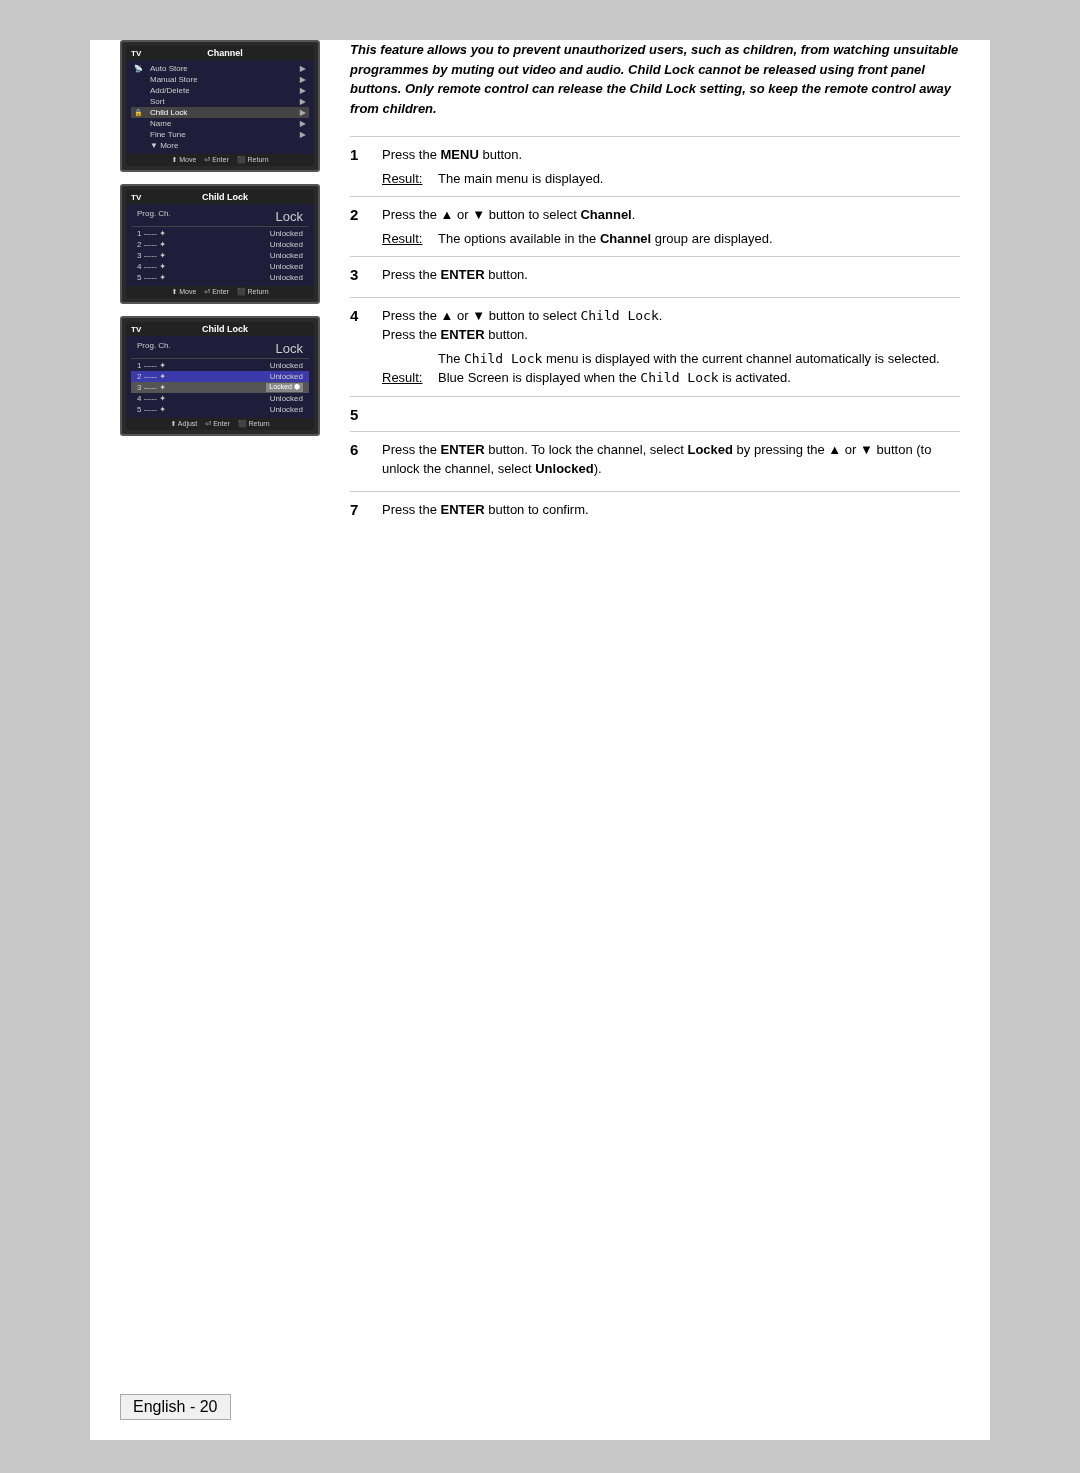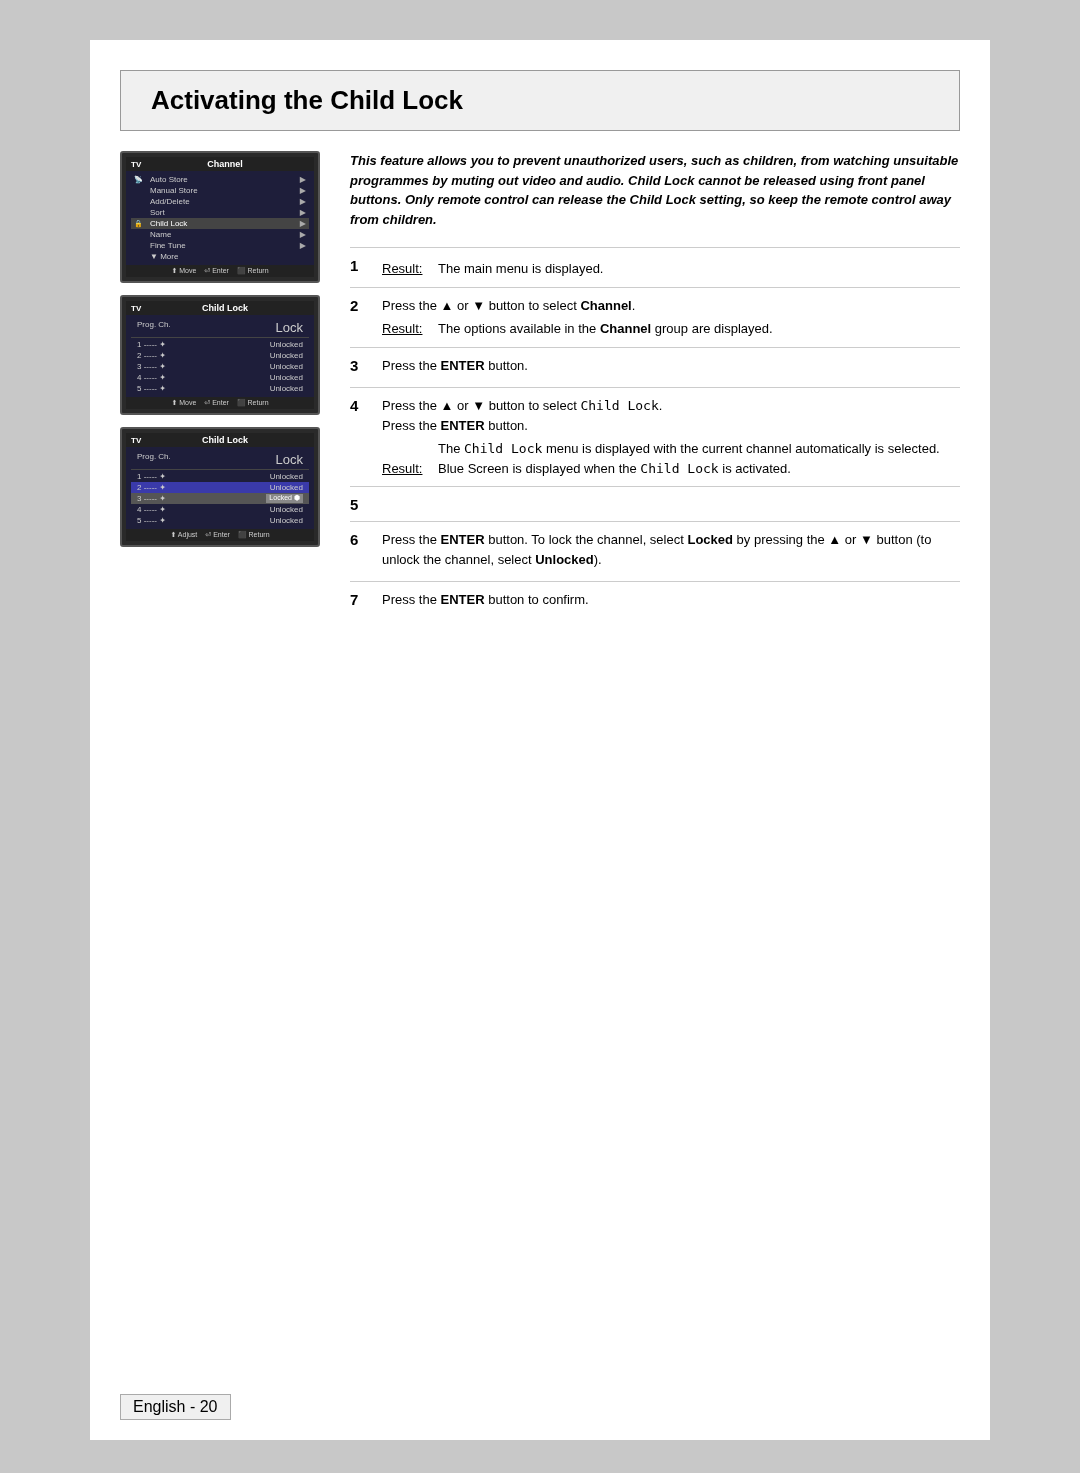--- a/index.html
+++ b/index.html
@@ -207,23 +207,20 @@
       border: 1px solid #aaa;
       padding: 3px 12px;
       background: #f0f0f0;
     }
   </style>
 </head>
 <body>
 
 <div class="page">
 
-  <div class="title-bar">
-    <h1>Activating the Child Lock</h1>
-  </div>
 
   <div class="content">
 
     <div class="left-col">
 
       <div class="tv-screen">
         <div class="tv-inner">
           <div class="tv-header">
             <span class="tv-label">TV</span>
             <span class="tv-title">Channel</span>
@@ -362,20 +359,21 @@
       </div>
 
     </div>
 
     <div class="right-col">
       <p class="intro-text">This feature allows you to prevent unauthorized users, such as children, from watching unsuitable programmes by muting out video and audio. Child Lock cannot be released using front panel buttons. Only remote control can release the Child Lock setting, so keep the remote control away from children.</p>
 
       <div class="step">
         <span class="step-number">1</span>
         <div class="step-content">
+          <p>Press the <strong>MENU</strong> button.</p>
           <div class="result-row">
             <span class="result-label">Result:</span>
             <span class="result-text">The main menu is displayed.</span>
           </div>
         </div>
       </div>
 
       <div class="step">
         <span class="step-number">2</span>
         <div class="step-content">

